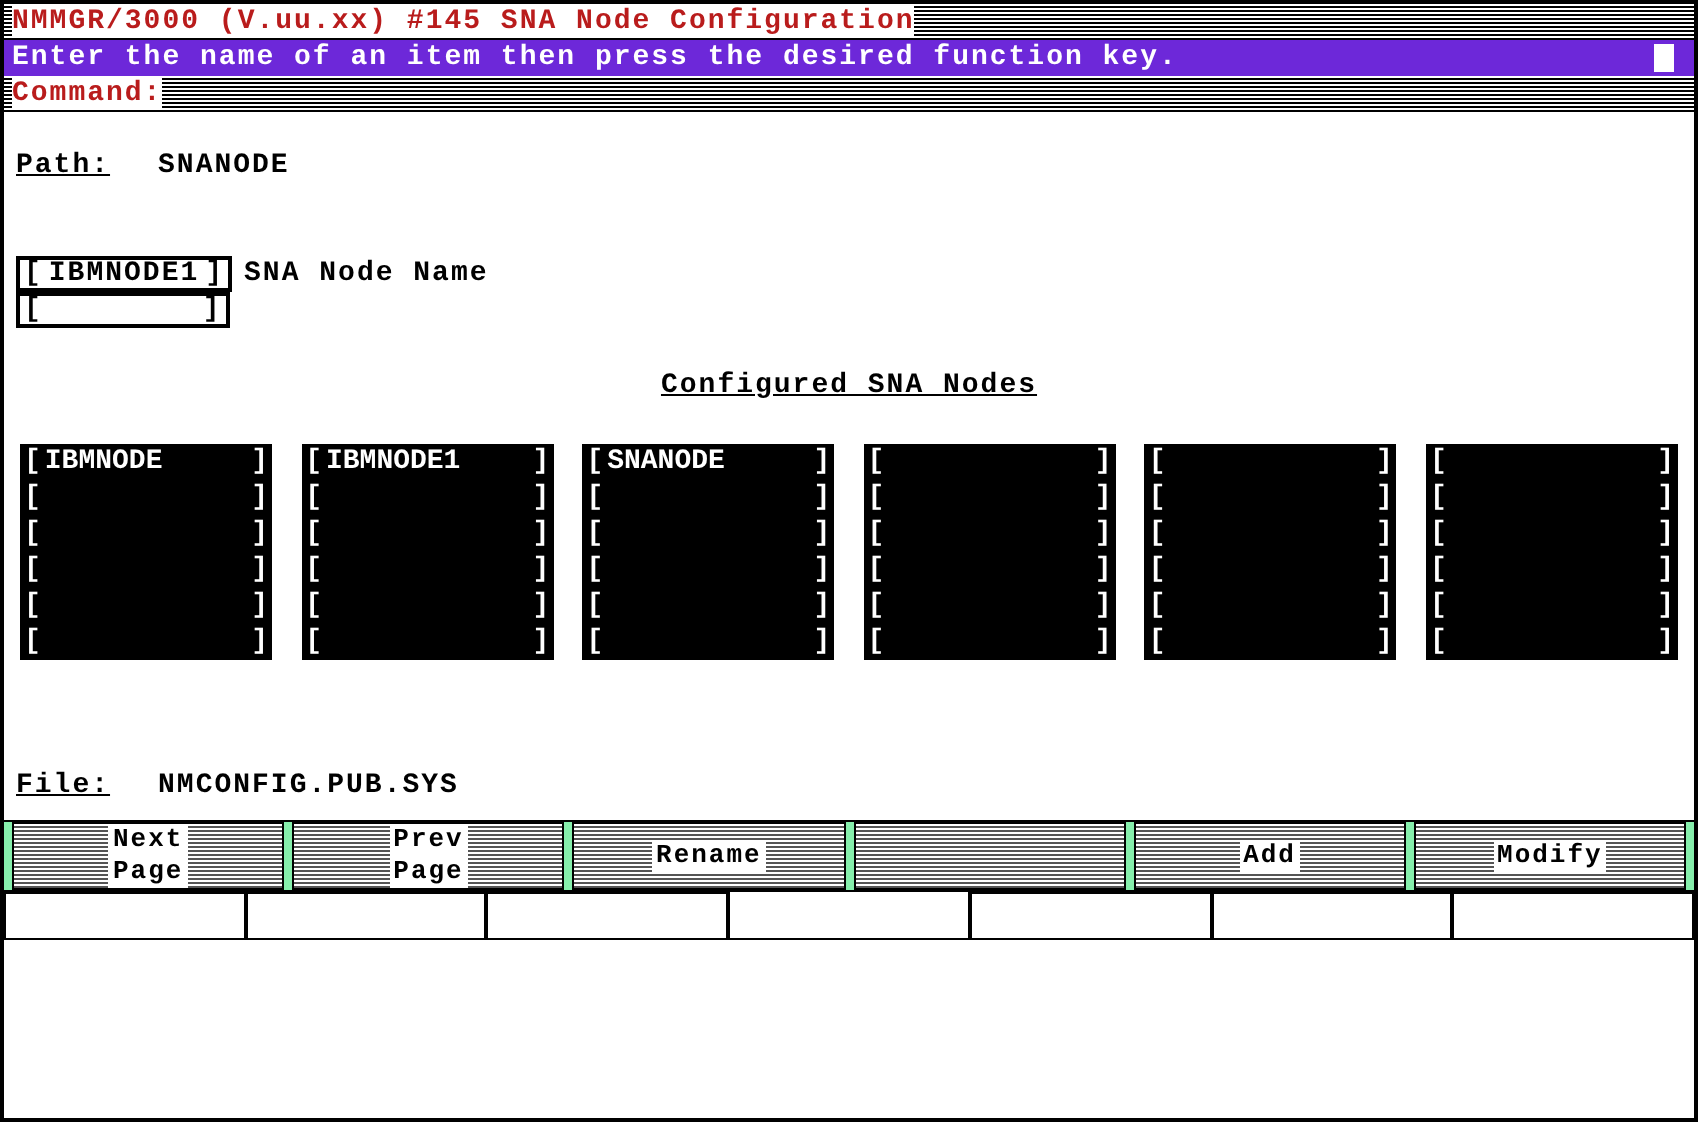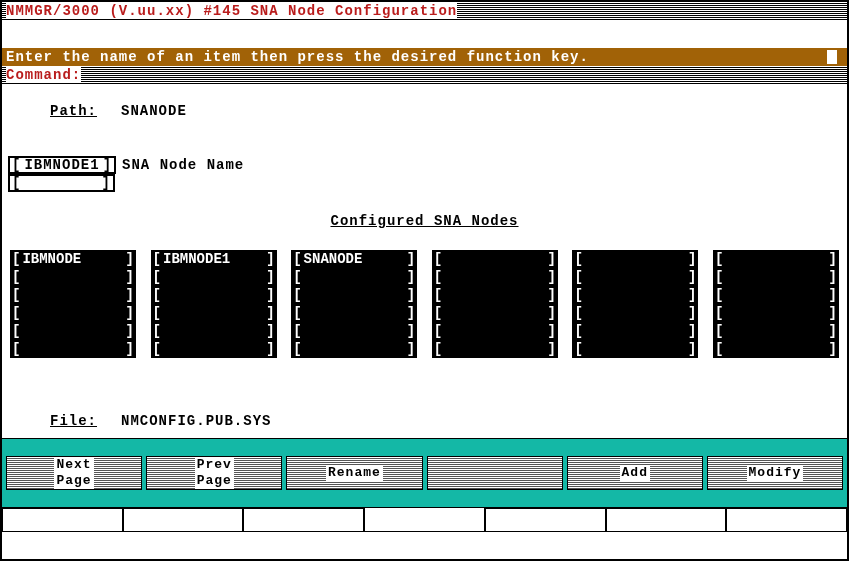--- a/index.html
+++ b/index.html
@@ -1,38 +1,38 @@
 <!DOCTYPE html>
 <html><head>
 <meta charset="utf-8">
 <style>
   * { margin:0; padding:0; box-sizing:border-box; }
   body { background:#fff; font-family:"Courier New",monospace; font-size:14px; font-weight:bold; line-height:1.2; width:849px; height:561px; overflow:hidden; border:2px solid #000; }
   .hatch { background:repeating-linear-gradient(0deg,#000 0,#000 1px,#fff 1px,#fff 2px); color:#b91c1c; }
   .title-bar { height:18px; display:flex; align-items:center; padding:0 4px; letter-spacing:1px; }
   .title-bar span { background:#fff; }
-  .prompt-bar { background:#a16207; color:#fff; padding:0 4px; height:18px; display:flex; align-items:center; letter-spacing:1px; position:relative;margin-top:28px; }
+  .prompt-bar { background:#6d28d9; color:#fff; padding:0 4px; height:18px; display:flex; align-items:center; letter-spacing:1px; position:relative; }
   .prompt-bar .cursor { background:#fff; width:10px; height:14px; position:absolute; right:10px; }
   .cmd-bar { height:18px; display:flex; align-items:center; padding:0 4px; letter-spacing:1px; }
   .cmd-bar span { background:#fff; }
   .body-area { background:#fff; color:#000; padding:0 6px; }
   .row { display:flex; align-items:center; height:18px; letter-spacing:1px; }
   .spacer { height:18px; }
-  .u { text-decoration:underline;margin-left:42px; }
+  .u { text-decoration:underline; }
   .field-box { display:inline-flex; border:2px solid #000; height:18px; align-items:center; background:#fff; margin-right:6px; }
   .field-box .br { padding:0 2px; }
   .field-box .val { min-width:76px; padding:0 1px; }
   .section-title { text-align:center; height:22px; display:flex; align-items:center; justify-content:center; }
   .section-title span { text-decoration:underline; letter-spacing:1px; }
   .cols { display:flex; justify-content:space-between; padding:0 2px; }
   .col { display:flex; flex-direction:column; gap:0; }
   .node-field { background:#000; color:#fff; display:flex; height:18px; width:126px; align-items:center; }
   .node-field .br { padding:0 2px; }
   .node-field .val { flex:1; }
-  .fn-row { display:flex; padding:17px 4px; gap:4px; background:#14b8a6; border-top:1px solid #000; border-bottom:1px solid #000; }
+  .fn-row { display:flex; padding:0 4px; gap:4px; background:#86efac; border-top:1px solid #000; border-bottom:1px solid #000; }
   .fn-key { flex:1; height:34px; background:repeating-linear-gradient(0deg,#555 0,#555 1px,#fff 1px,#fff 2px); border:1px solid #000; color:#000; display:flex; align-items:center; justify-content:center; text-align:center; letter-spacing:1px; padding:2px; }
   .fn-key span { background:#fff; padding:0 2px; white-space:pre; font-size:13px; }
   .fn-key.blank span { visibility:hidden; }
   .status-row { display:flex; height:24px; }
   .status-cell { border:1px solid #000; flex:1; }
   .status-cell.mid { flex:1; border-top:none; position:relative; top:-1px; height:25px; }
 </style>
 </head>
 <body>
 

